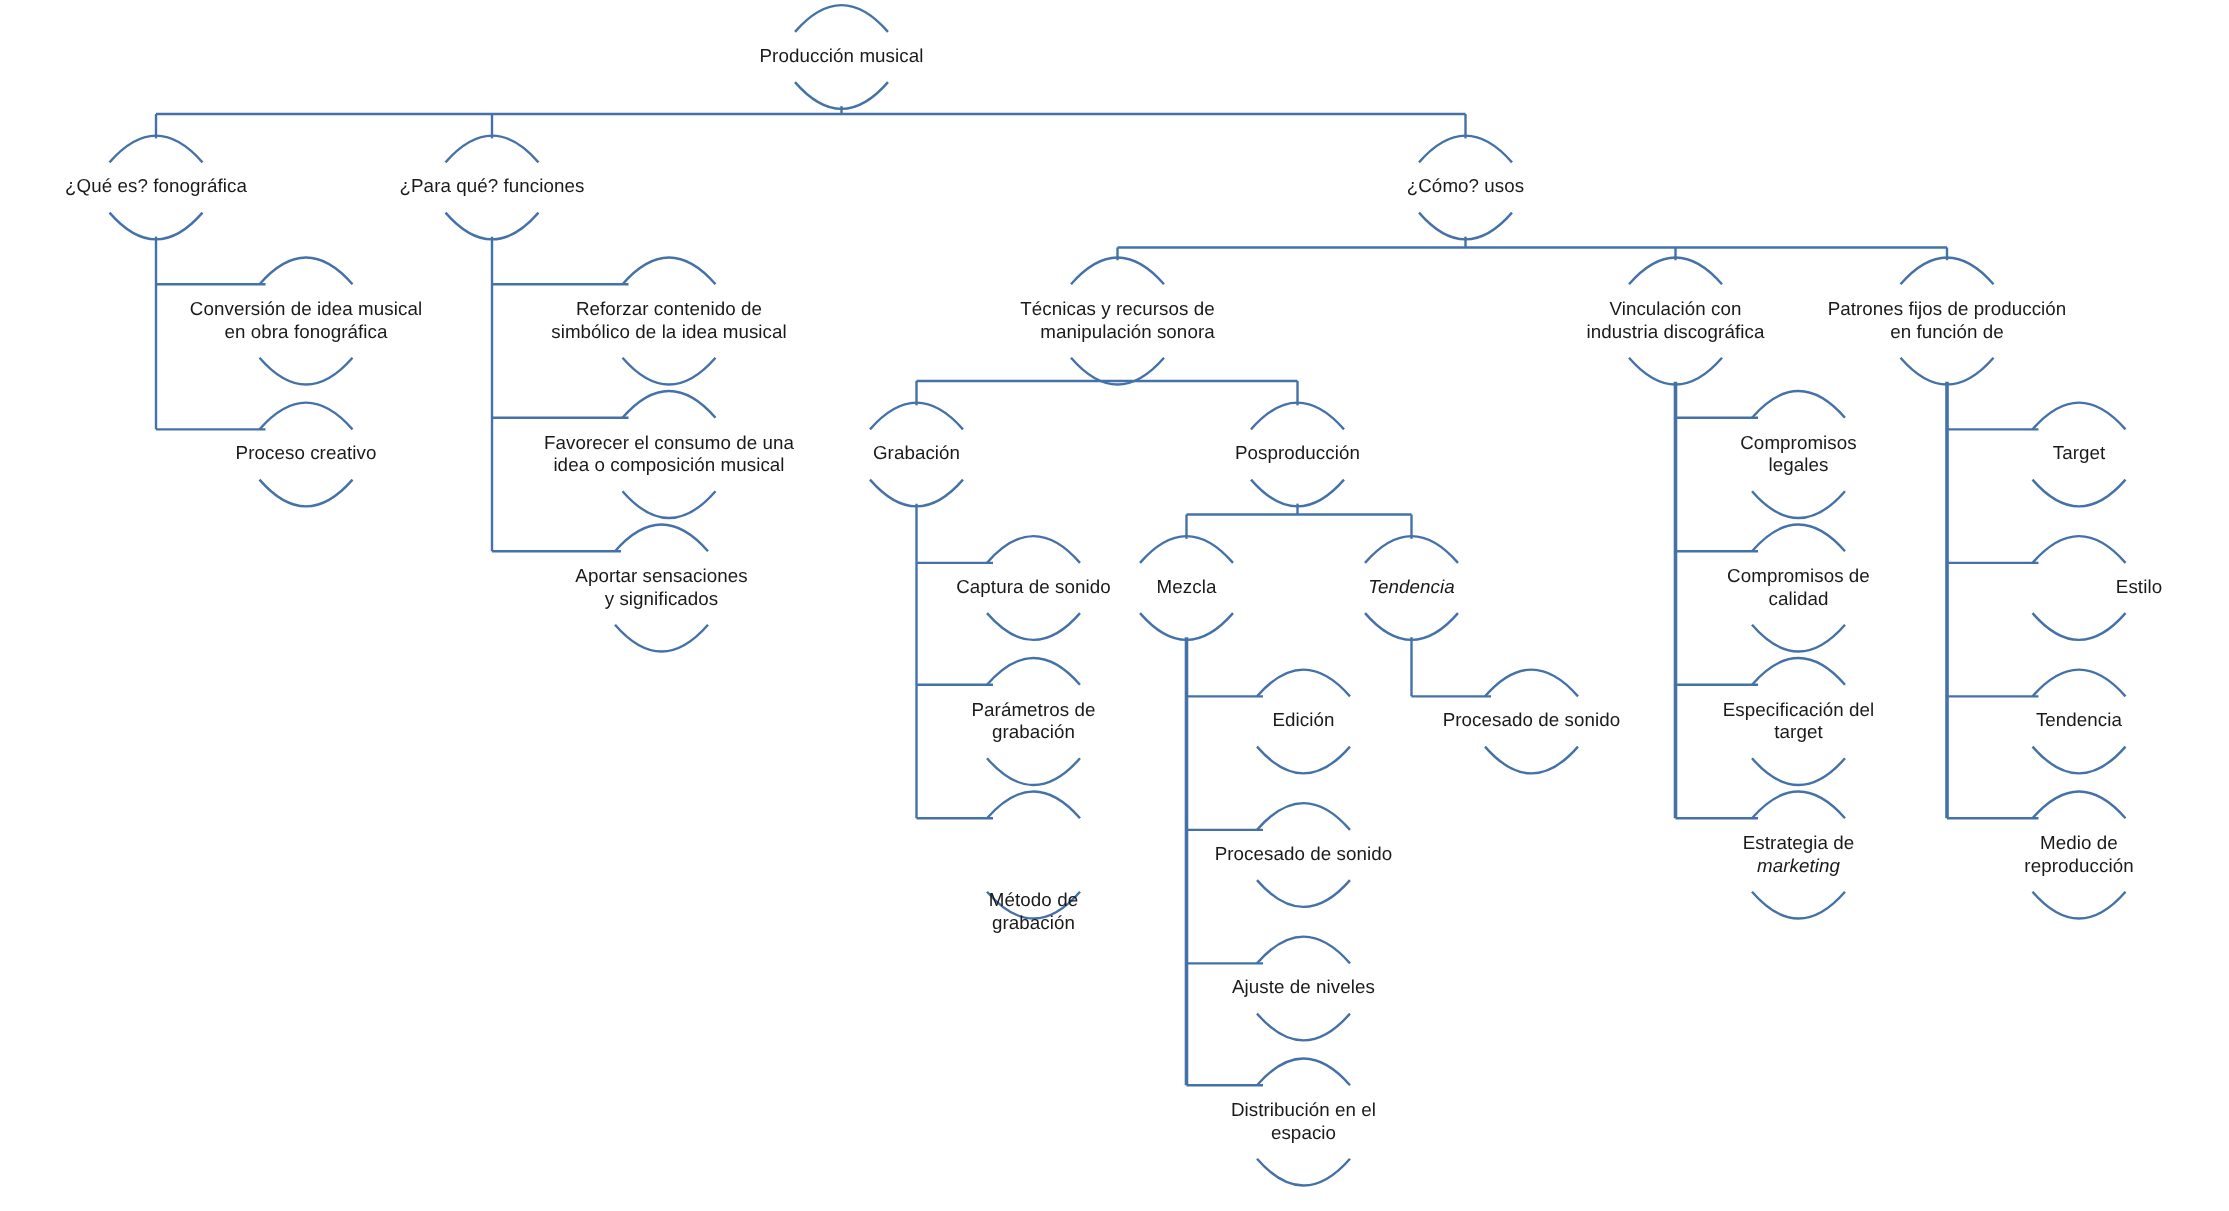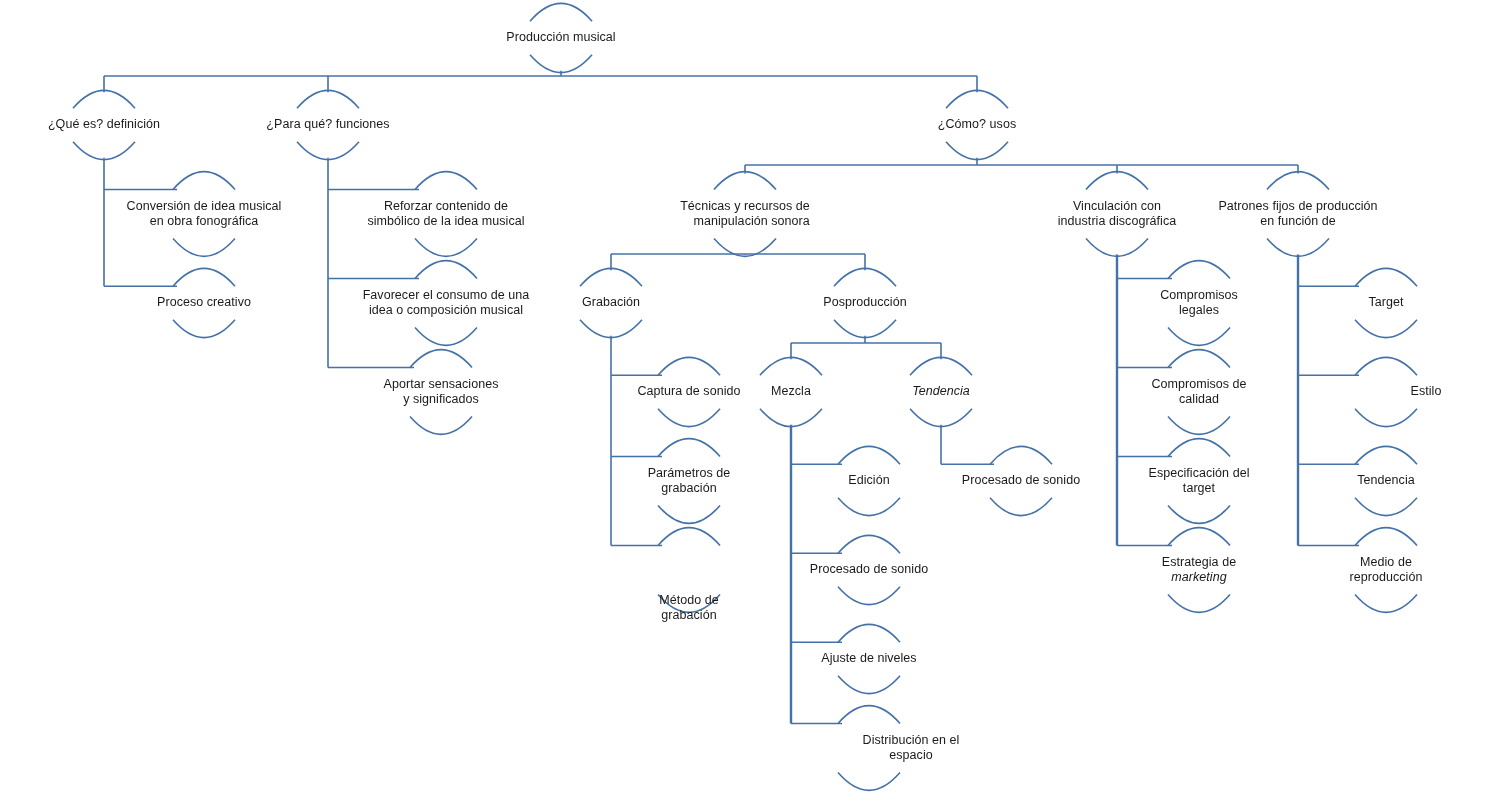--- a/index.html
+++ b/index.html
@@ -152,21 +152,21 @@
       <line x1="1117" y1="456.5" x2="1172" y2="456.5" stroke="#4472a8" stroke-width="1.6" stroke-linecap="butt"></line>
       <line x1="1117" y1="545.5" x2="1172" y2="545.5" stroke="#4472a8" stroke-width="1.6" stroke-linecap="butt"></line>
       <line x1="1298" y1="254.5" x2="1298" y2="545.5" stroke="#4472a8" stroke-width="2.4" stroke-linecap="butt"></line>
       <line x1="1298" y1="286.25" x2="1359" y2="286.25" stroke="#4472a8" stroke-width="1.6" stroke-linecap="butt"></line>
       <line x1="1298" y1="375.25" x2="1359" y2="375.25" stroke="#4472a8" stroke-width="1.6" stroke-linecap="butt"></line>
       <line x1="1298" y1="464.25" x2="1359" y2="464.25" stroke="#4472a8" stroke-width="1.6" stroke-linecap="butt"></line>
       <line x1="1298" y1="545.5" x2="1359" y2="545.5" stroke="#4472a8" stroke-width="1.6" stroke-linecap="butt"></line>
     </svg>
   <div id="nodes">
       <div class="node" style="left: 561px; top: 30.25px;"><span class="node-label">Producción musical</span></div>
-      <div class="node" style="left: 104px; top: 117.25px;"><span class="node-label">¿Qué es? definición</span></div>
+      <div class="node" style="left: 104px; top: 117.25px;"><span class="node-label">¿Qué es? fonográfica</span></div>
       <div class="node" style="left: 328px; top: 117.25px;"><span class="node-label">¿Para qué? funciones</span></div>
       <div class="node" style="left: 977px; top: 117.25px;"><span class="node-label">¿Cómo? usos</span></div>
       <div class="node" style="left: 204px; top: 198.5px;"><span class="node-label">Conversión de idea musical
 en obra fonográfica</span></div>
       <div class="node" style="left: 204px; top: 295.25px;"><span class="node-label">Proceso creativo</span></div>
       <div class="node" style="left: 446px; top: 198.5px;"><span class="node-label">Reforzar contenido de
 simbólico de la idea musical</span></div>
       <div class="node" style="left: 446px; top: 287.5px;"><span class="node-label">Favorecer el consumo de una
 idea o composición musical</span></div>
       <div class="node" style="left: 441px; top: 376.5px;"><span class="node-label">Aportar sensaciones
@@ -183,21 +183,21 @@
       <div class="node" style="left: 689px; top: 465.5px;"><span class="node-label">Parámetros de
 grabación</span></div>
       <div class="node" style="left: 689px; top: 554.5px; margin-top: 38px;"><span class="node-label">Método de
 grabación</span></div>
       <div class="node" style="left: 791px; top: 384.25px;"><span class="node-label">Mezcla</span></div>
       <div class="node italic" style="left: 941px; top: 384.25px;"><span class="node-label">Tendencia</span></div>
       <div class="node" style="left: 1021px; top: 473.25px;"><span class="node-label">Procesado de sonido</span></div>
       <div class="node" style="left: 869px; top: 473.25px;"><span class="node-label">Edición</span></div>
       <div class="node" style="left: 869px; top: 562.25px;"><span class="node-label">Procesado de sonido</span></div>
       <div class="node" style="left: 869px; top: 651.25px;"><span class="node-label">Ajuste de niveles</span></div>
-      <div class="node" style="left: 869px; top: 732.5px; margin-left: 42px;"><span class="node-label">Distribución en el
+      <div class="node" style="left: 869px; top: 732.5px;"><span class="node-label">Distribución en el
 espacio</span></div>
       <div class="node" style="left: 1199px; top: 287.5px;"><span class="node-label">Compromisos
 legales</span></div>
       <div class="node" style="left: 1199px; top: 376.5px;"><span class="node-label">Compromisos de
 calidad</span></div>
       <div class="node" style="left: 1199px; top: 465.5px;"><span class="node-label">Especificación del
 target</span></div>
       <div class="node" style="left: 1199px; top: 554.5px;"><span class="node-label"><span>Estrategia de</span><br><em>marketing</em></span></div>
       <div class="node" style="left: 1386px; top: 295.25px;"><span class="node-label">Target</span></div>
       <div class="node" style="left: 1386px; top: 384.25px; margin-left: 40px;"><span class="node-label">Estilo</span></div>

